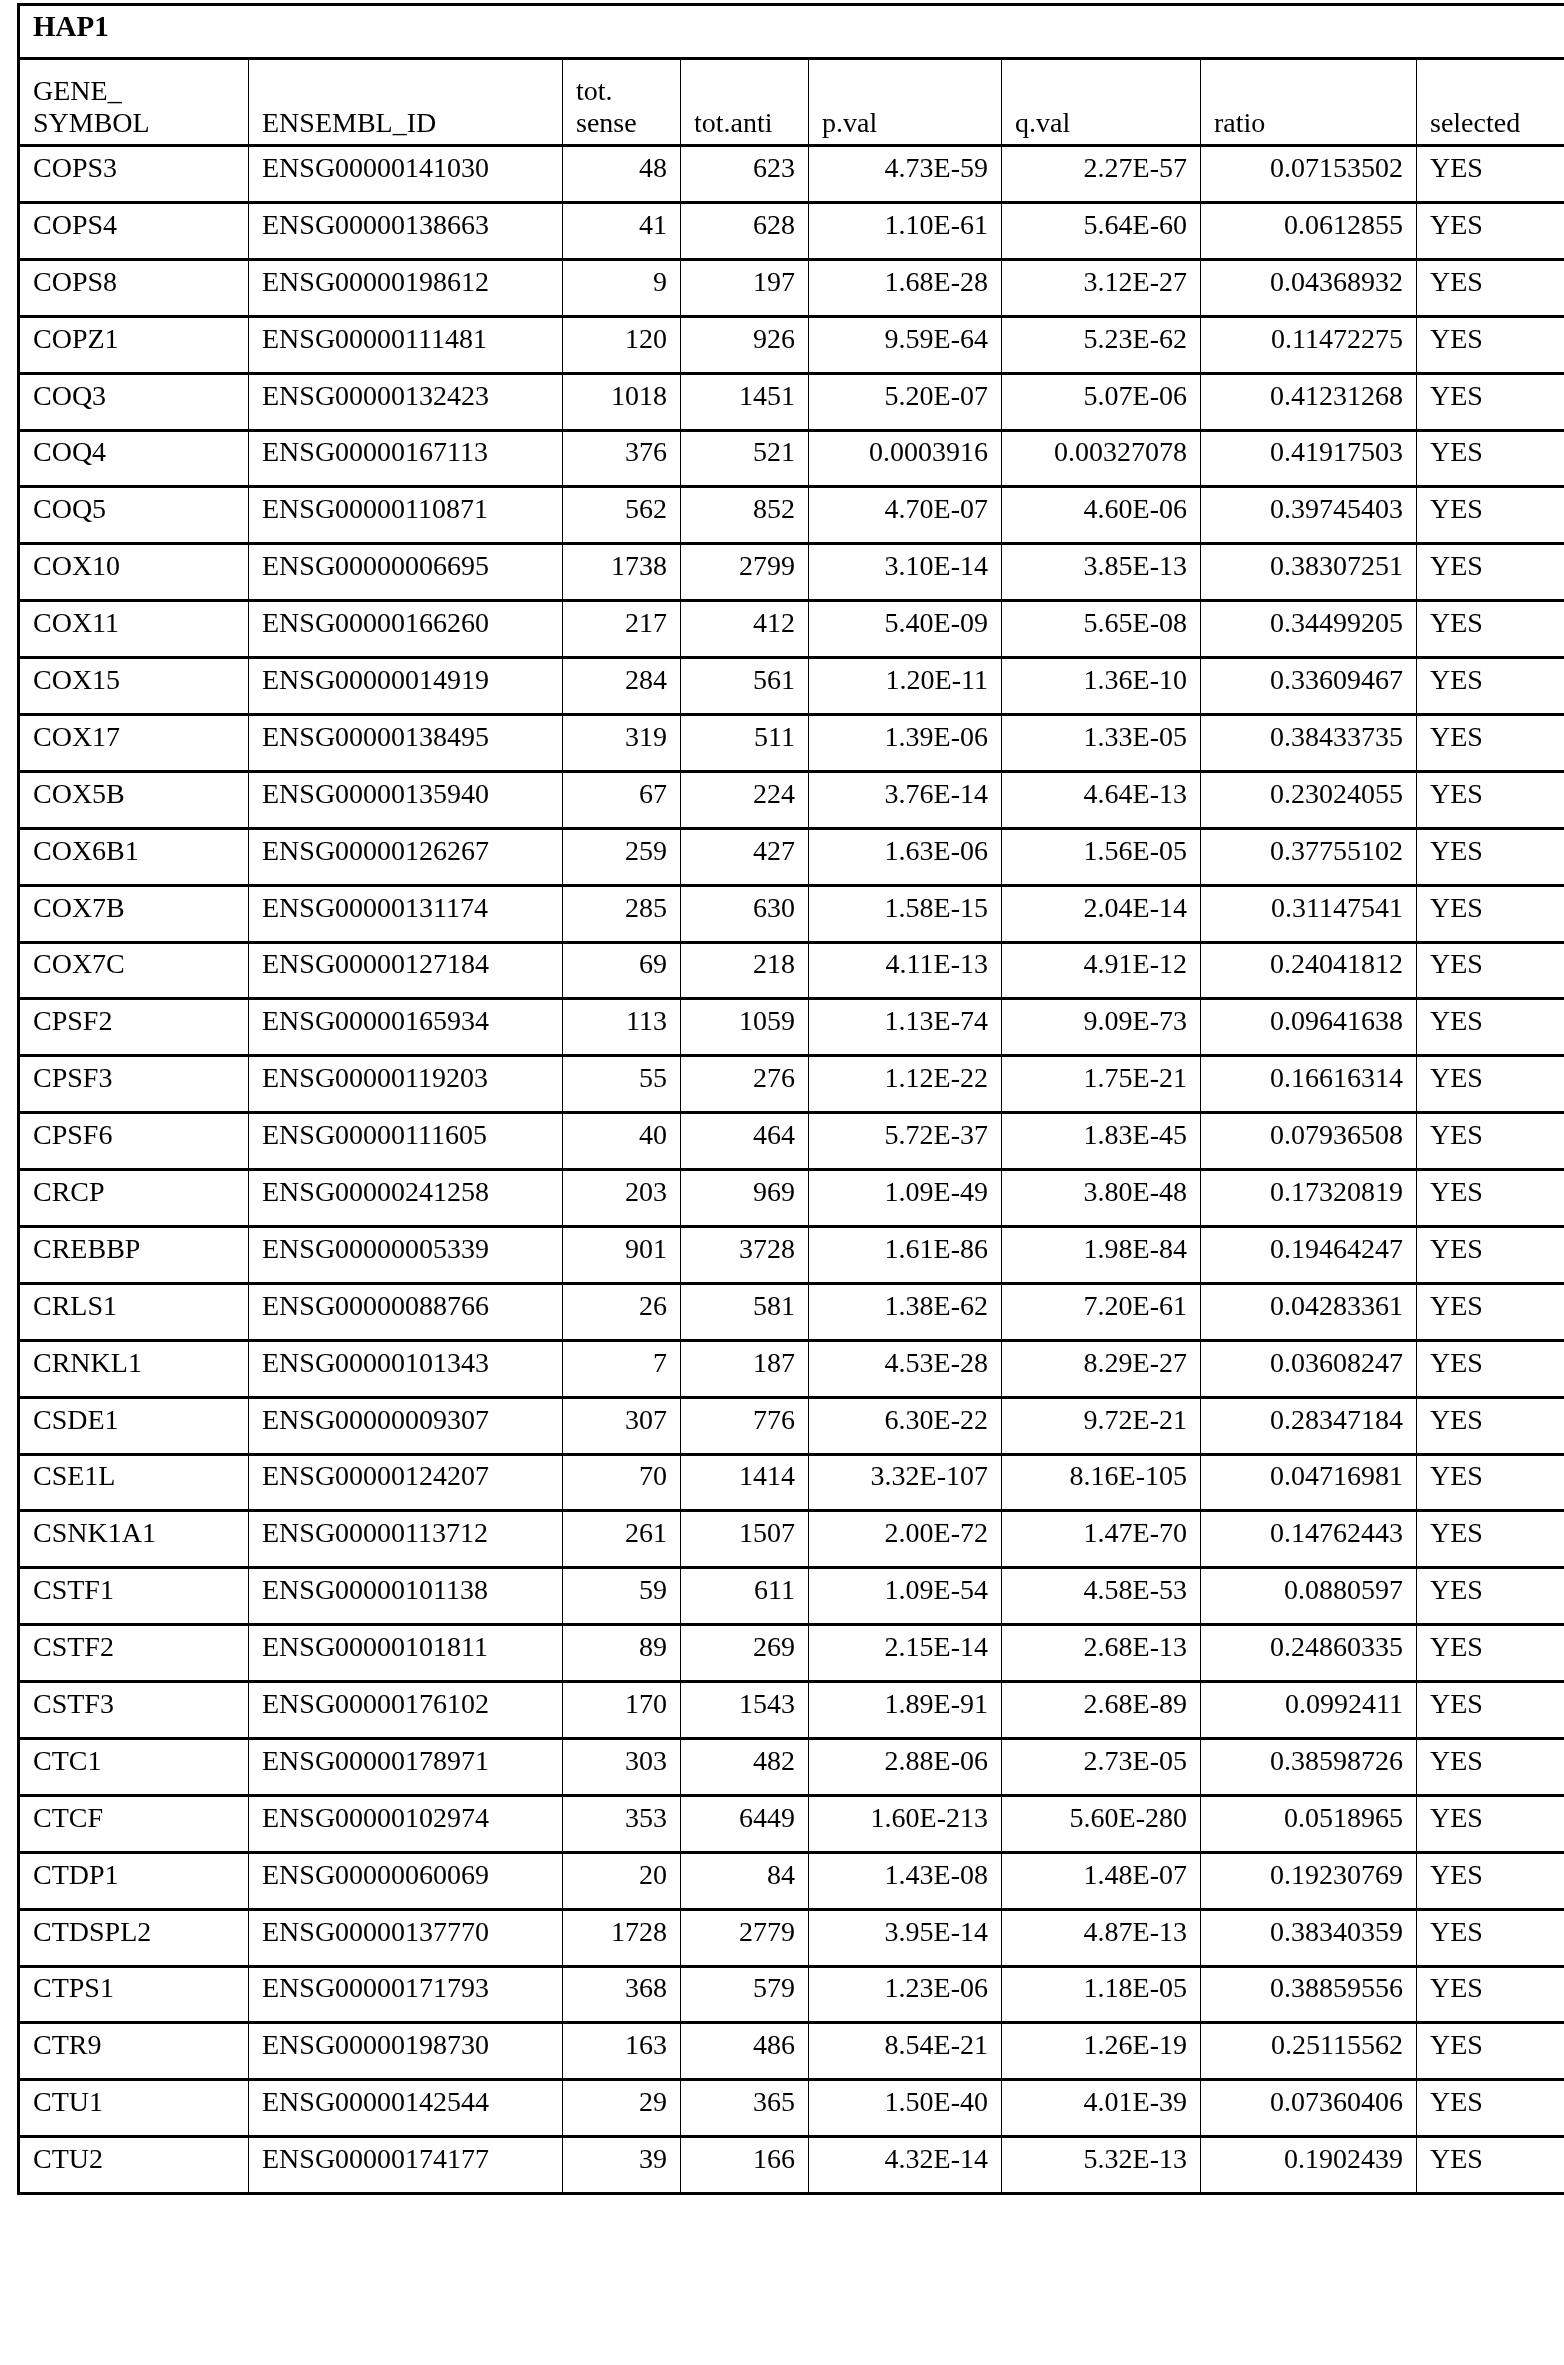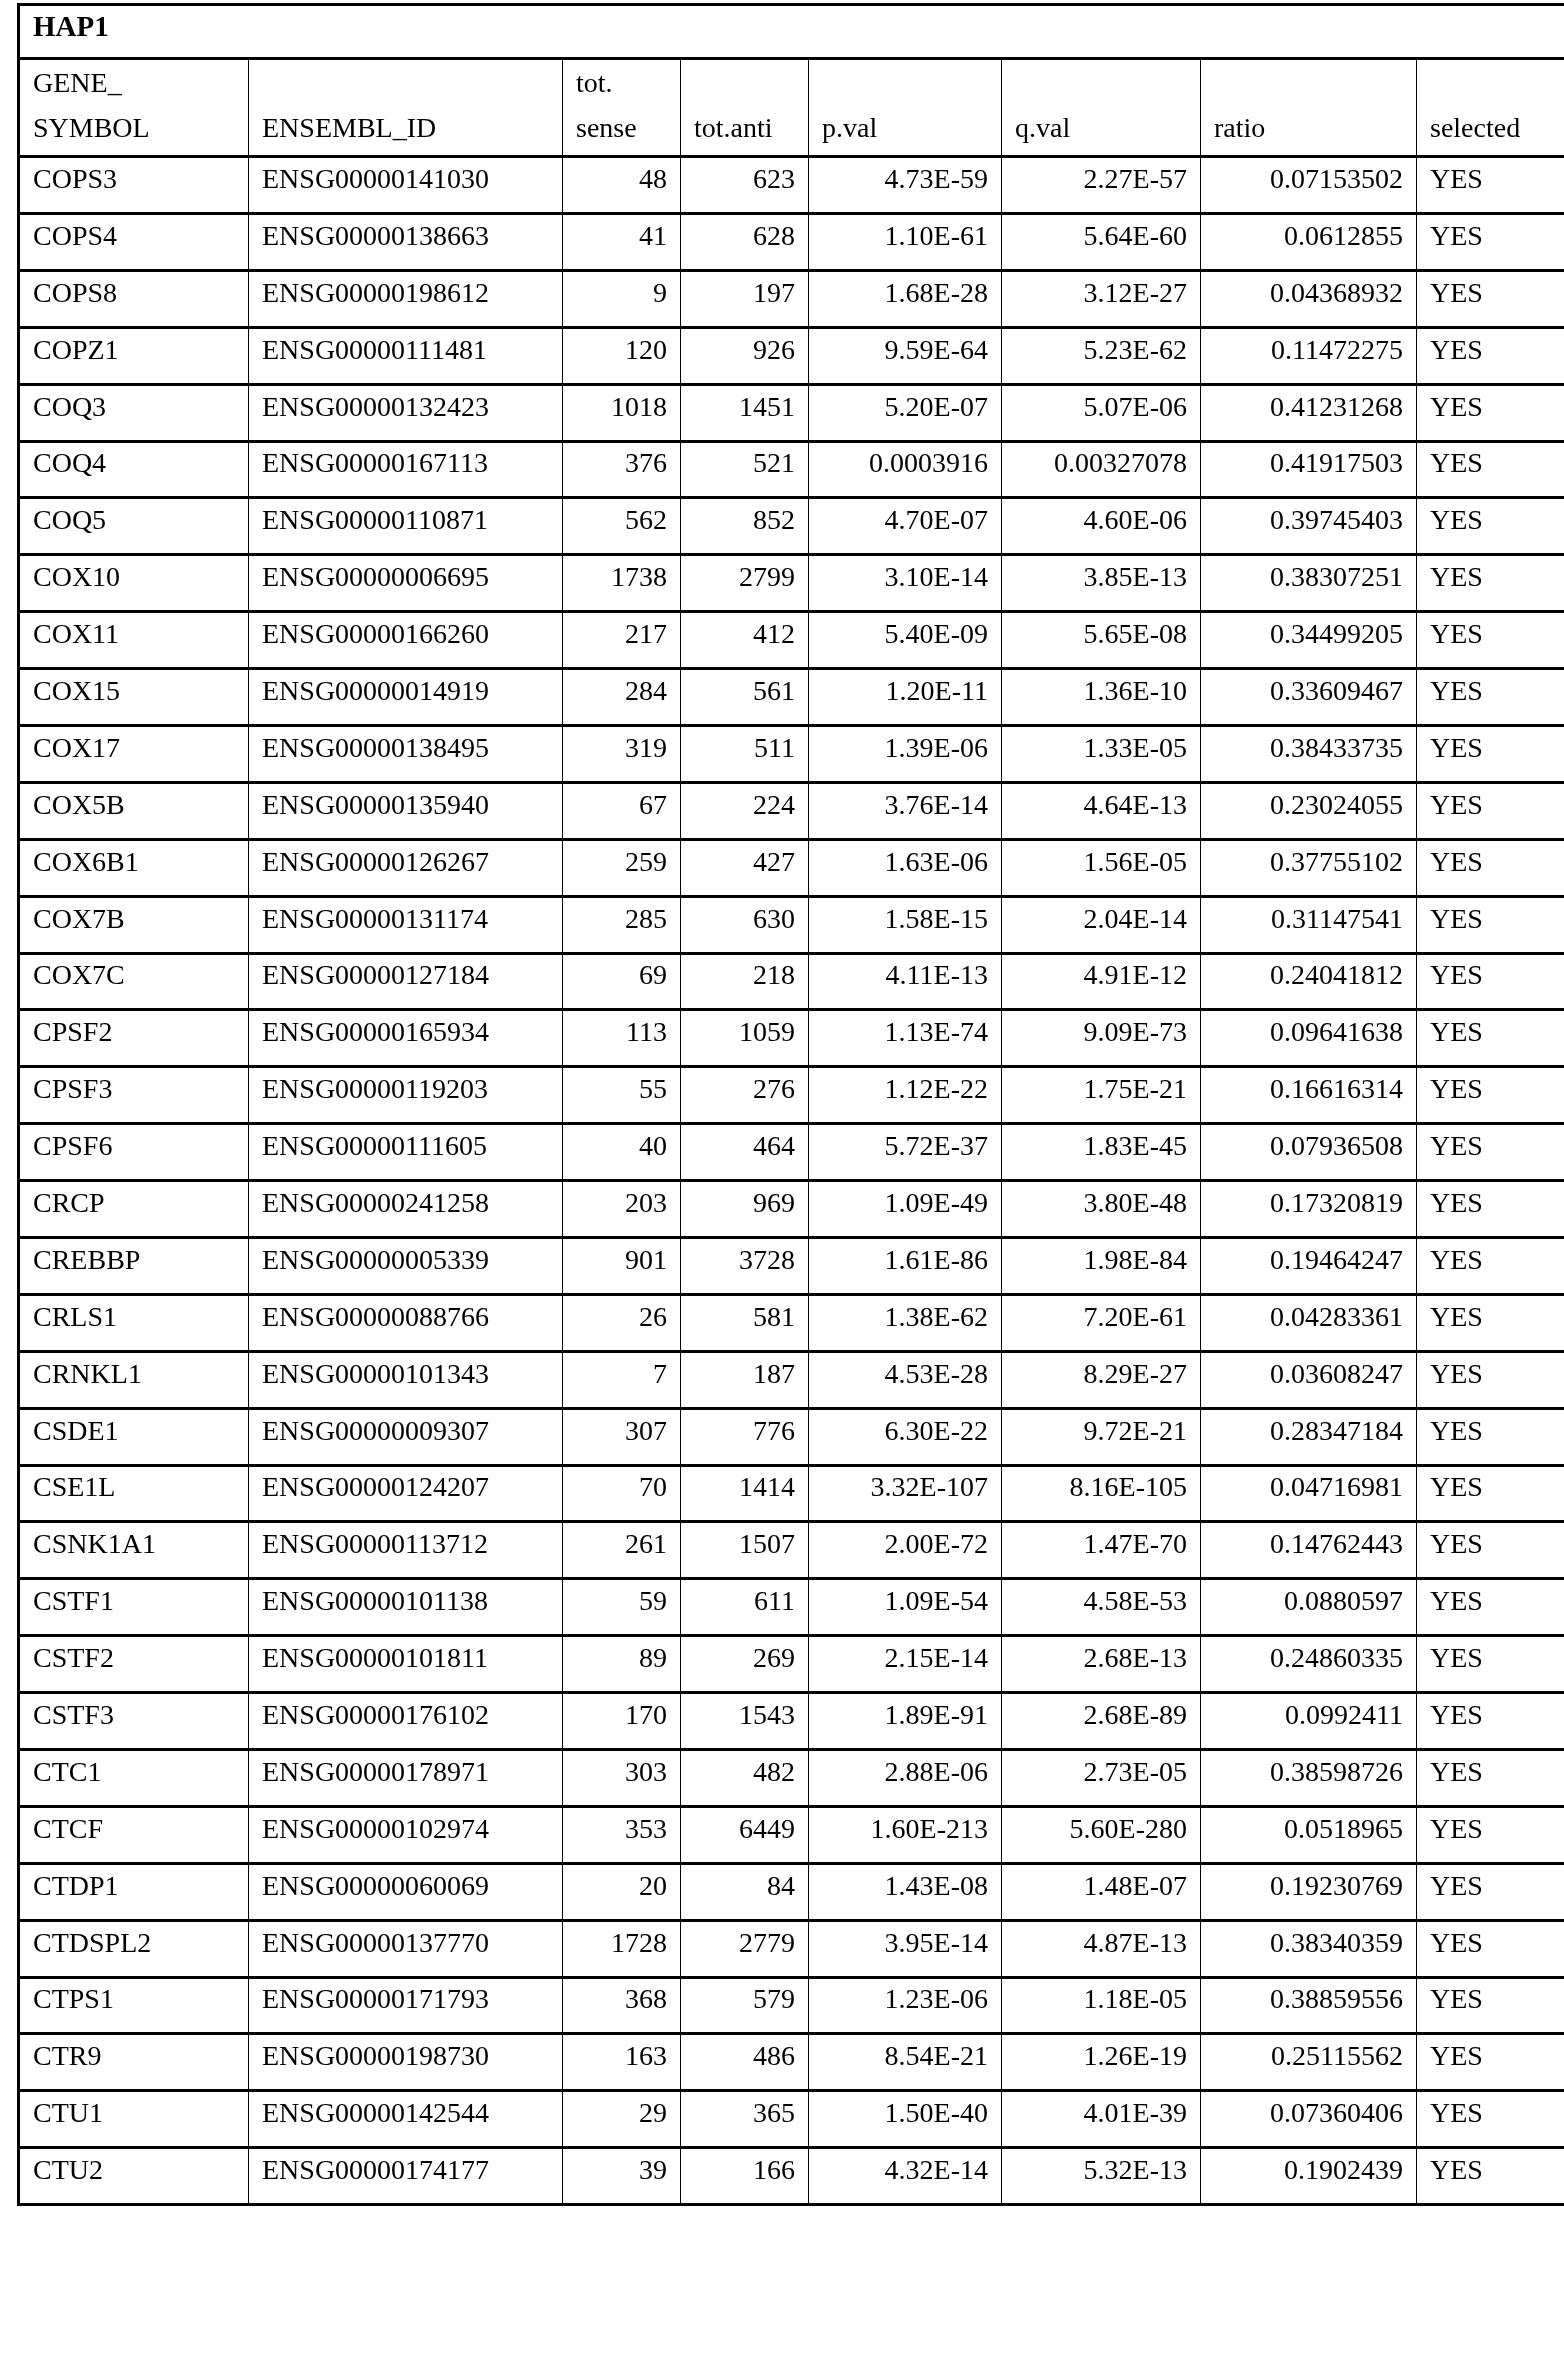--- a/index.html
+++ b/index.html
@@ -11,21 +11,21 @@
   }
   table.data td {
     border-left: 1.6px solid #000; border-right: 1.6px solid #000;
     border-top: 3.3px solid #000; border-bottom: 3.3px solid #000;
     padding: 0 13px; font-size: 28px; line-height: 31px;
     vertical-align: top; overflow: hidden; white-space: nowrap;
   }
   table.data td:first-child { border-left: 3.3px solid #000; }
   table.data td:last-child { border-right: 3.3px solid #000; }
   tr.title-row td { height: 46px; padding-top: 4.9px; font-weight: bold; font-size: 29px; }
-  tr.header-row td { height: 79px; vertical-align: bottom; padding-bottom: 4.9px; white-space: normal; line-height: 45px; }
+  tr.header-row td { height: 79px; vertical-align: bottom; padding-bottom: 4.9px; white-space: normal; line-height: 32px; }
   tr.body-row td { height: 49px; padding-top: 4.9px; }
   td.num { text-align: right; }
   col.c1 { width: 230px; } col.c2 { width: 314px; } col.c3 { width: 118px; }
   col.c4 { width: 128px; } col.c5 { width: 193px; } col.c6 { width: 199px; }
   col.c7 { width: 216px; } col.c8 { width: 151px; }
 </style>
 </head>
 <body>
 
 <table class="data">

